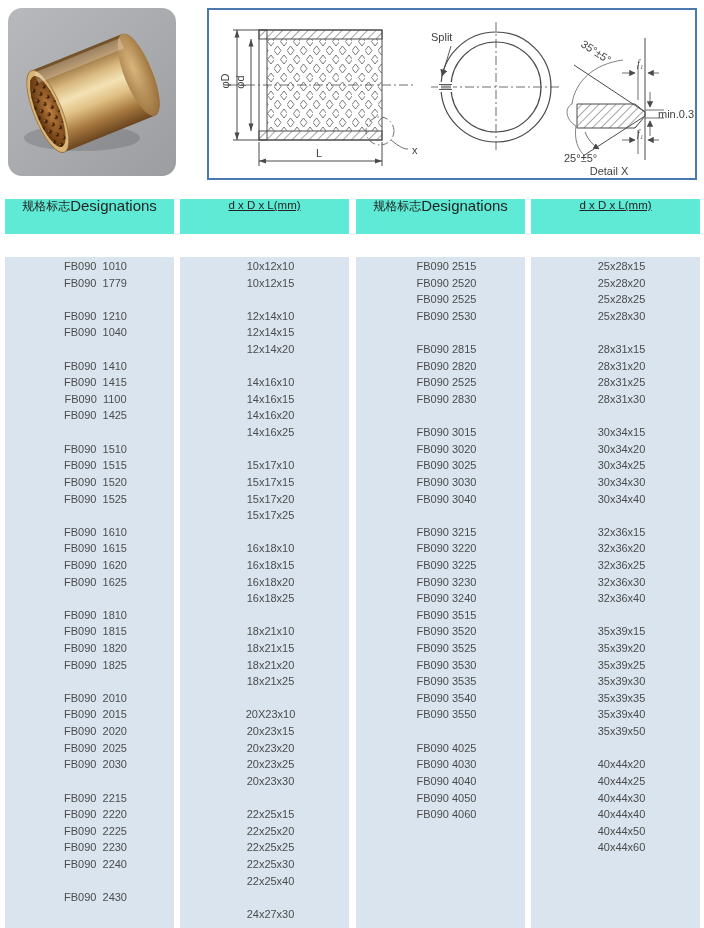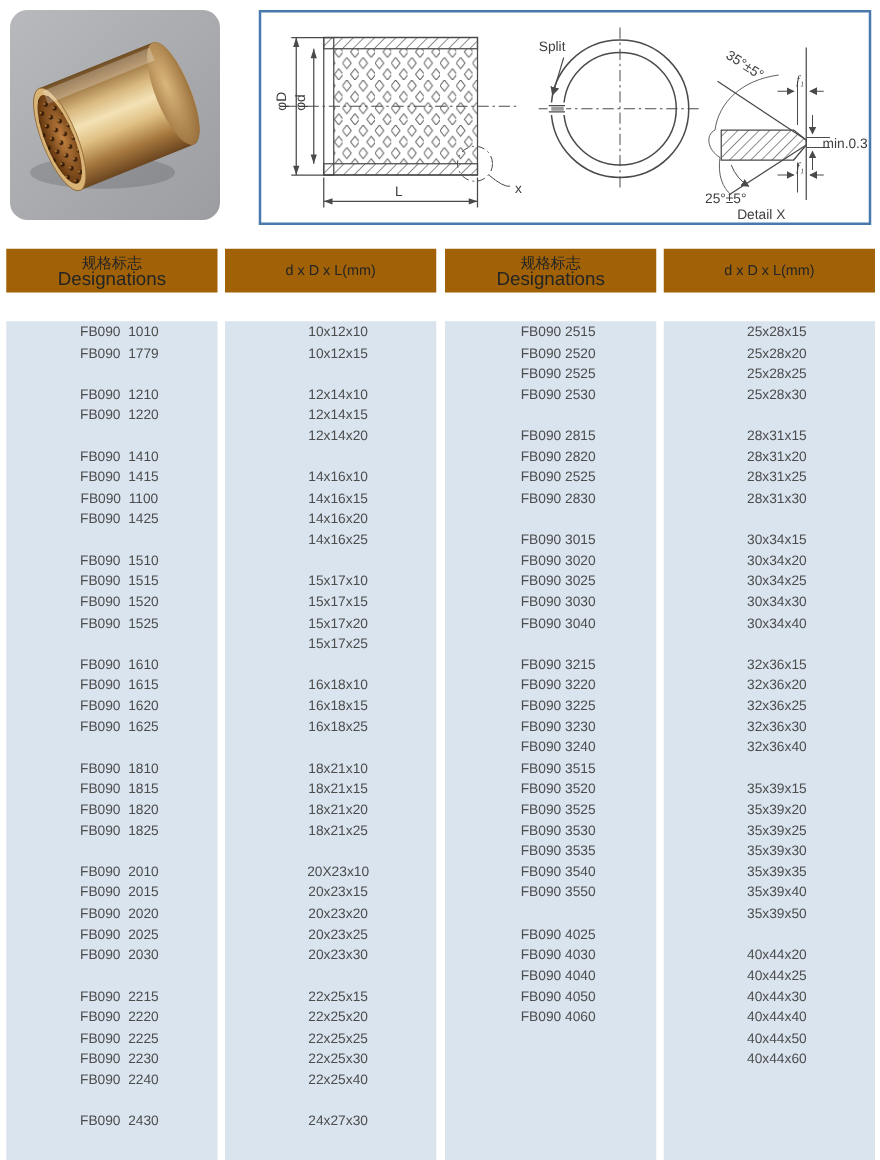--- a/index.html
+++ b/index.html
@@ -11,25 +11,25 @@
 
   
   .draw-box{position:absolute;left:207px;top:8px;width:490px;height:172px;
             box-sizing:border-box;border:2px solid #4a79ae;background:#ffffff;}
   .draw-box svg{display:block;}
   .dlabel{font-family:"Liberation Sans", sans-serif;font-size:11px;fill:#3f3f3f;}
   .dlabel-i{font-family:"Liberation Serif", serif;font-style:italic;font-size:10px;fill:#3f3f3f;}
 
   
   .col{position:absolute;top:199px;}
-  .col-header{height:35px;background:#a16207;display:flex;flex-direction:column;
+  .col-header{height:35px;background:#5eead4;display:flex;flex-direction:row;
               justify-content:center;text-align:center;color:#242424;}
   .h-zh{font-size:12px;line-height:14px;}
   .h-en{font-size:15px;line-height:14px;}
-  .h-one{font-size:11.5px;}
+  .h-one{font-size:11.5px;text-decoration:underline;}
   .col-body{margin-top:23px;height:721px;background:#d9e4ee;padding-top:1px;
             box-sizing:border-box;padding-left:12px;}
   .cell{height:16.62px;line-height:16.62px;text-align:center;font-size:11px;
         color:#4c4c4c;white-space:pre;}
 </style>
 </head>
 <body>
 
 <div id="page">
 
@@ -169,21 +169,21 @@
   <div class="col" style="left:5px;width:169px">
     <div class="col-header">
       <div class="h-zh">规格标志</div>
       <div class="h-en">Designations</div>
     </div>
     <div class="col-body">
         <div class="cell">FB090  1010</div>
         <div class="cell">FB090  1779</div>
         <div class="cell"></div>
         <div class="cell">FB090  1210</div>
-        <div class="cell">FB090  1220</div>
+        <div class="cell">FB090  1040</div>
         <div class="cell"></div>
         <div class="cell">FB090  1410</div>
         <div class="cell">FB090  1415</div>
         <div class="cell">FB090  1100</div>
         <div class="cell">FB090  1425</div>
         <div class="cell"></div>
         <div class="cell">FB090  1510</div>
         <div class="cell">FB090  1515</div>
         <div class="cell">FB090  1520</div>
         <div class="cell">FB090  1525</div>
@@ -231,20 +231,21 @@
         <div class="cell">14x16x20</div>
         <div class="cell">14x16x25</div>
         <div class="cell"></div>
         <div class="cell">15x17x10</div>
         <div class="cell">15x17x15</div>
         <div class="cell">15x17x20</div>
         <div class="cell">15x17x25</div>
         <div class="cell"></div>
         <div class="cell">16x18x10</div>
         <div class="cell">16x18x15</div>
+        <div class="cell">16x18x20</div>
         <div class="cell">16x18x25</div>
         <div class="cell"></div>
         <div class="cell">18x21x10</div>
         <div class="cell">18x21x15</div>
         <div class="cell">18x21x20</div>
         <div class="cell">18x21x25</div>
         <div class="cell"></div>
         <div class="cell">20X23x10</div>
         <div class="cell">20x23x15</div>
         <div class="cell">20x23x20</div>

